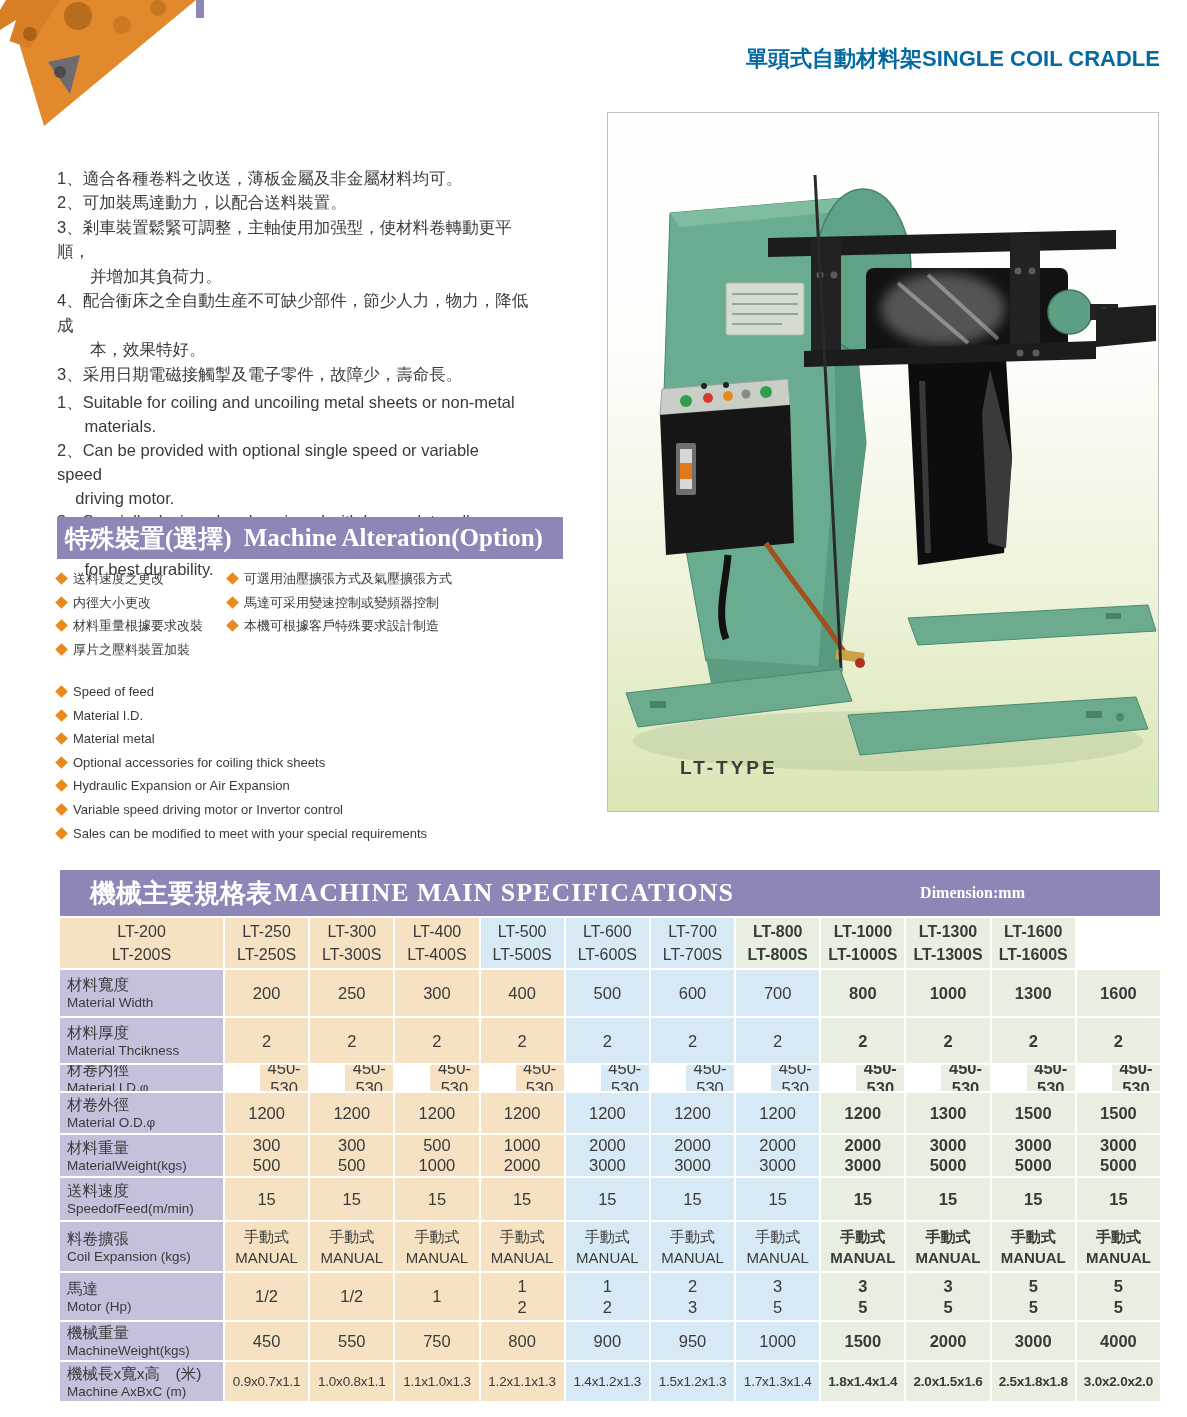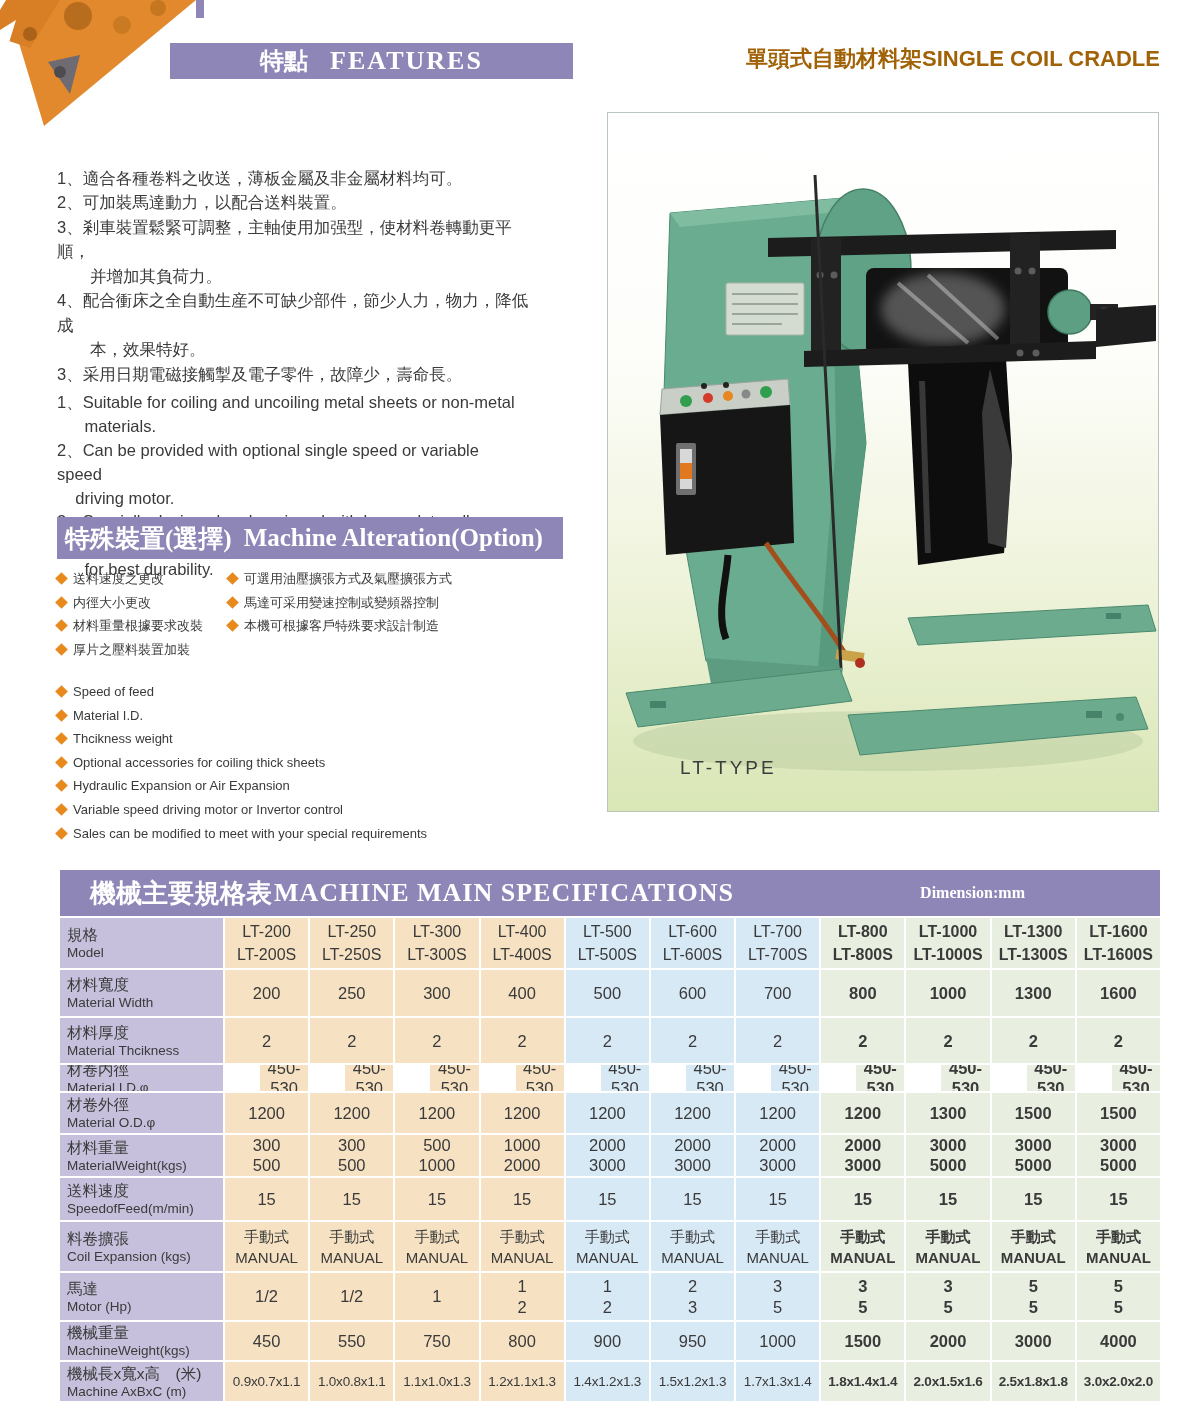--- a/index.html
+++ b/index.html
@@ -26,24 +26,24 @@
 
   
   .opt-col{position:absolute;}
   .opt-c1{left:57px;top:567px;}
   .opt-c2{left:228px;top:567px;}
   .opt-en{left:57px;top:680px;}
   .opt-item{display:flex;gap:7px;line-height:23.6px;font-size:13px;}
   .diamond{width:9px;height:9px;background:#e8891d;transform:rotate(45deg);margin-top:7px;flex:none;}
 
   
-  .title{position:absolute;left:600px;top:45px;width:560px;text-align:right;color:#a16207;
+  .title{position:absolute;left:600px;top:45px;width:560px;text-align:right;color:#0369a1;
          font-weight:bold;font-size:22px;line-height:28px;white-space:nowrap;}
   .photo{position:absolute;left:607px;top:112px;width:550px;height:698px;border:1px solid #b9c6bd;
-         background:linear-gradient(180deg,#ffffff 0%,#fdfdfa 35%,#eef3da 68%,#d9e6b5 100%);}
+         background:linear-gradient(180deg,#ffffff 0%,#fdfdfa 35%,#eef3da 68%,#d9e6b5 100%);font-weight:bold;}
   .photo svg{position:absolute;left:0;top:0;}
   .photo-label{position:absolute;left:72px;top:644px;font-size:19px;letter-spacing:3px;color:#3c3c3c;}
 
   
   .spec{position:absolute;left:60px;top:870px;width:1100px;}
   .spec-head{height:46px;background:#8d86b7;color:#fff;display:flex;align-items:center;padding-left:30px;
              font-family:"Liberation Serif","DejaVu Serif",serif;font-weight:bold;box-sizing:border-box;}
   .sh-zh{font-size:26px;}
   .sh-en{font-size:26px;margin-left:2px;letter-spacing:1px;}
   .sh-dim{margin-left:auto;margin-right:135px;font-size:16px;}
@@ -82,24 +82,20 @@
       <circle cx="122" cy="25" r="9" fill="#c97a22"></circle>
       <circle cx="158" cy="8" r="8" fill="#c6761f"></circle>
       <circle cx="30" cy="34" r="7" fill="#a96218"></circle>
       <polygon points="48,62 80,55 70,94" fill="#6f6b72"></polygon>
       <circle cx="60" cy="72" r="6" fill="#4d4a50"></circle>
       <polygon points="0,30 16,20 0,72" fill="#ffffff"></polygon>
     </svg>
   </div>
   <div class="corner-stripe"></div>
 
-  <div class="bar features-bar">
-    <span class="zh">特點</span>
-    <span class="en">FEATURES</span>
-  </div>
 
   <div class="f-zh">
     
   <div class="f-line">1、適合各種卷料之收送，薄板金屬及非金屬材料均可。</div><div class="f-line">2、可加裝馬達動力，以配合送料裝置。</div><div class="f-line">3、剎車裝置鬆緊可調整，主軸使用加强型，使材料卷轉動更平</div><div class="f-line">順，</div><div class="f-line">　　并增加其負荷力。</div><div class="f-line">4、配合衝床之全自動生産不可缺少部件，節少人力，物力，降低</div><div class="f-line">成</div><div class="f-line">　　本，效果特好。</div><div class="f-line">3、采用日期電磁接觸掣及電子零件，故障少，壽命長。</div></div>
 
   <div class="f-en">
     
   <div class="f-line">1、Suitable for coiling and uncoiling metal sheets or non-metal</div><div class="f-line">      materials.</div><div class="f-line">2、Can be provided with optional single speed or variable</div><div class="f-line">speed</div><div class="f-line">    driving motor.</div><div class="f-line">3、Specially designed and equipped with heavy duty roll</div><div class="f-line">bearings</div><div class="f-line">      for best durability.</div></div>
 
   <div class="bar option-bar">
@@ -146,21 +142,21 @@
   <div class="opt-item">
       <span class="diamond"></span>
       <span class="opt-text">Speed of feed</span>
     </div>
       <div class="opt-item">
       <span class="diamond"></span>
       <span class="opt-text">Material I.D.</span>
     </div>
       <div class="opt-item">
       <span class="diamond"></span>
-      <span class="opt-text">Thcikness weight</span>
+      <span class="opt-text">Material metal</span>
     </div>
       <div class="opt-item">
       <span class="diamond"></span>
       <span class="opt-text">Optional accessories for coiling thick sheets</span>
     </div>
       <div class="opt-item">
       <span class="diamond"></span>
       <span class="opt-text">Hydraulic Expansion or Air Expansion</span>
     </div>
       <div class="opt-item">
@@ -257,24 +253,20 @@
   </div>
 
   <div class="spec">
     <div class="spec-head">
       <span class="sh-zh">機械主要規格表</span>
       <span class="sh-en">MACHINE MAIN SPECIFICATIONS</span>
       <span class="sh-dim">Dimension:mm</span>
     </div>
     <div class="spec-rows">
         <div class="spec-row">
-          <div class="cell lab">
-            <div class="lab-zh">規格</div>
-            <div class="lab-en">Model</div>
-          </div>
           <div class="cell val c-peach">
             <div class="vline">LT-200</div>
             <div class="vline">LT-200S</div>
           </div>
           <div class="cell val c-peach">
             <div class="vline">LT-250</div>
             <div class="vline">LT-250S</div>
           </div>
           <div class="cell val c-peach">
             <div class="vline">LT-300</div>

